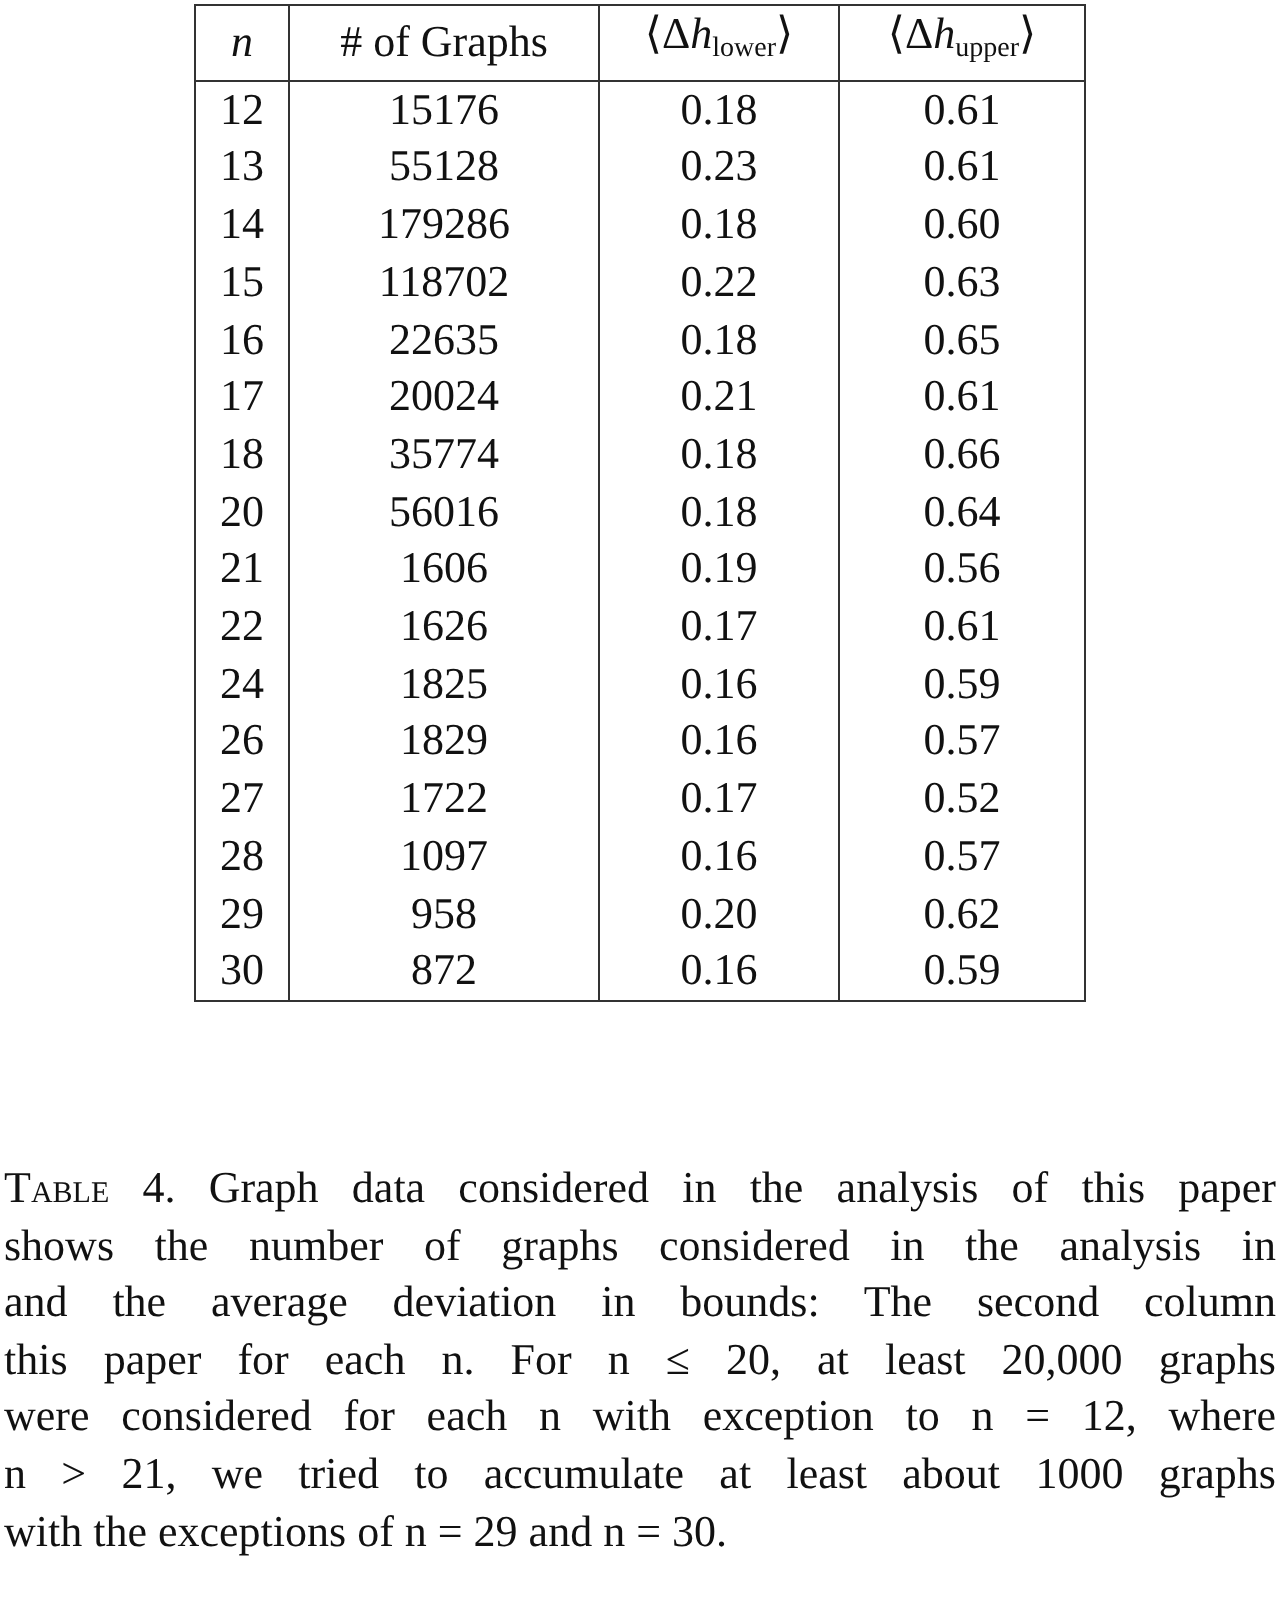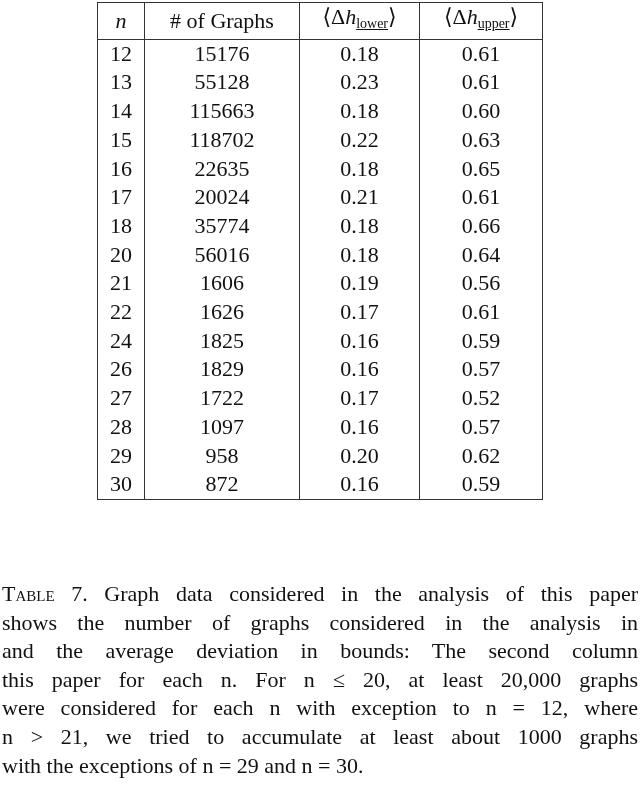--- a/index.html
+++ b/index.html
@@ -5,21 +5,21 @@
   html, body { margin:0; padding:0; background:#ffffff; }
   body { width:640px; height:802px; overflow:hidden; position:relative;
          font-family:"DejaVu Serif", "Liberation Serif", serif; color:#111; }
   .tbl { position:absolute; left:97px; top:2px; border-collapse:collapse;
          border:1.5px solid #333; font-family:"Liberation Serif","DejaVu Serif",serif; font-size:22px; }
   .tbl th, .tbl td { border-left:1.5px solid #333; border-right:1.5px solid #333;
          text-align:center; padding:0; height:28.7px; line-height:28.7px; font-weight:normal; }
   .tbl thead th { border-bottom:1.5px solid #333; height:29px; }
   .c0 { width:46px; } .c1 { width:154px; } .c2 { width:119px; } .c3 { width:122px; }
   .it { font-style:italic; }
-  .sub { font-size:14px; vertical-align:-4px;text-decoration:underline; }
+  .sub { font-size:14px; vertical-align:-4px; }
   .cap { position:absolute; left:2px; top:580px; width:636px;
          font-family:"Liberation Serif","DejaVu Serif",serif; font-size:22px; line-height:28.6px;
          text-align:justify; text-align-last:justify; }
   .cap .line { display:block; white-space:nowrap; text-align:justify; text-align-last:justify; }
   .sc { font-variant:small-caps; }
 </style>
 </head>
 <body>
 
 <table class="tbl">
@@ -39,21 +39,21 @@
         <td>0.61</td>
       </tr>
       <tr>
         <td>13</td>
         <td>55128</td>
         <td>0.23</td>
         <td>0.61</td>
       </tr>
       <tr>
         <td>14</td>
-        <td>115663</td>
+        <td>179286</td>
         <td>0.18</td>
         <td>0.60</td>
       </tr>
       <tr>
         <td>15</td>
         <td>118702</td>
         <td>0.22</td>
         <td>0.63</td>
       </tr>
       <tr>
@@ -125,20 +125,20 @@
       <tr>
         <td>30</td>
         <td>872</td>
         <td>0.16</td>
         <td>0.59</td>
       </tr>
     </tbody>
 </table>
 
 <div class="cap" id="caption">
-    <span class="line"><span class="sc">Table 7.</span><span> Graph data considered in the analysis of this paper</span></span>
+    <span class="line"><span class="sc">Table 4.</span><span> Graph data considered in the analysis of this paper</span></span>
     <span class="line">shows the number of graphs considered in the analysis in</span>
     <span class="line">and the average deviation in bounds: The second column</span>
     <span class="line">this paper for each n. For n ≤ 20, at least 20,000 graphs</span>
     <span class="line">were considered for each n with exception to n = 12, where</span>
     <span class="line">n &gt; 21, we tried to accumulate at least about 1000 graphs</span>
     <span class="line" style="text-align-last: left;">with the exceptions of n = 29 and n = 30.</span>
   </div>
 
 </body></html>

